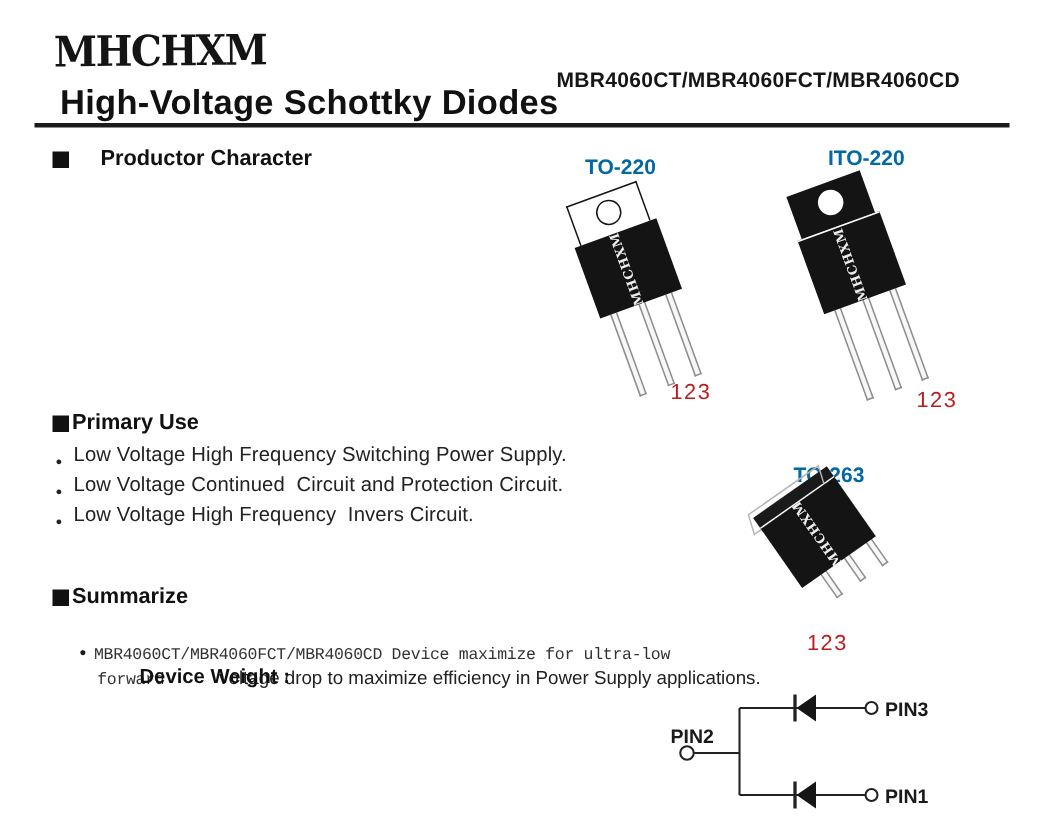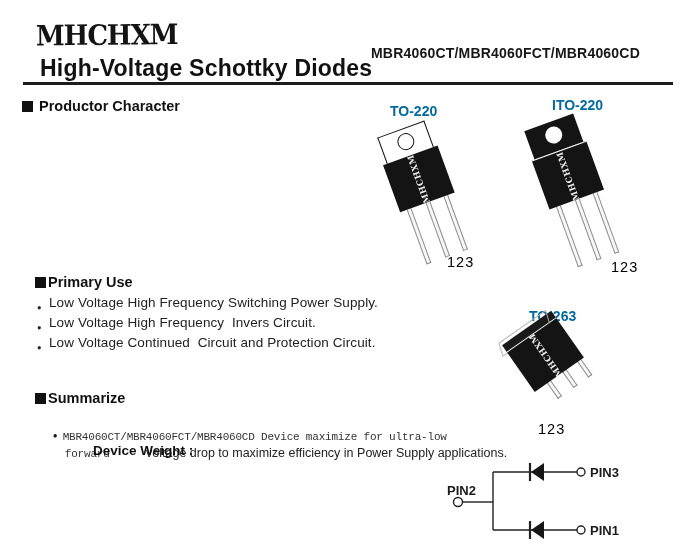--- a/index.html
+++ b/index.html
@@ -48,21 +48,21 @@
   .sum-line1 { left:35px; top:408px; white-space:pre; }
   .sum-line1 .dot { position:relative; top:-2px; font-size:8px; margin-right:5px; }
   .mono { font-family:"Liberation Mono", monospace; font-size:11px; letter-spacing:-0.2px; color:#333; }
   .sum-line2 { left:47px; top:425px; white-space:pre; }
   .sum-line2 .sans { font-size:12.5px; color:#222;padding-left:33px; }
   .dev-weight { left:93px; top:443px; font-size:13.5px; font-weight:bold; color:#111; }
   .weights { left:80px; top:468px; font-size:13px; font-weight:bold; white-space:pre; color:#111; letter-spacing:0.2px; }
 
   
   .pkg-label { font-size:14px; font-weight:bold; color:#0369a1; }
-  .pins-label { font-size:14.5px; color:#000000; letter-spacing:1px; }
+  .pins-label { font-size:14.5px; color:#b91c1c; letter-spacing:1px; }
 
   .pkg { position:absolute; display:flex; flex-direction:column; align-items:center; }
   .pkg .tab { box-sizing:border-box; display:flex; justify-content:center; }
   .pkg .hole { border-radius:50%; box-sizing:border-box; }
   .pkg .body { position:relative; display:flex; align-items:center; justify-content:center; box-sizing:border-box; }
   .pkg .marking {
     transform:rotate(-90deg); color:#fff; font-family:"DejaVu Serif", serif;
     font-weight:bold; font-size:8.5px; letter-spacing:0.5px; white-space:nowrap; opacity:0.92;
   }
   .pkg .legs { display:flex; justify-content:space-between; }
@@ -97,33 +97,33 @@
 </head>
 <body>
 
 <div class="page">
 
   <div class="abs logo">MHCHXM</div>
   <div class="abs part-numbers">MBR4060CT/MBR4060FCT/MBR4060CD</div>
   <div class="abs doc-title">High-Voltage Schottky Diodes</div>
   <div class="abs header-rule"></div>
 
-  <div class="abs sec-head sp" style="left:22px; top:98px;">
+  <div class="abs sec-head sp" style="left:35px; top:98px;gap:15px;">
     <span class="sec-square"></span>
     <span>Productor Character</span>
   </div>
 
   <div class="abs sec-head ns" style="left:35px; top:274px;">
     <span class="sec-square"></span>
     <span>Primary Use</span>
   </div>
   <ul class="bullets pu-list abs" style="left:36px; top:293px;">
     <li>Low Voltage High Frequency Switching Power Supply.</li>
+    <li>Low Voltage Continued  Circuit and Protection Circuit.</li>
     <li>Low Voltage High Frequency  Invers Circuit.</li>
-    <li>Low Voltage Continued  Circuit and Protection Circuit.</li>
   </ul>
 
   <div class="abs sec-head ns" style="left:35px; top:390px;">
     <span class="sec-square"></span>
     <span>Summarize</span>
   </div>
   <div class="abs sum-line1">
     <span class="dot">●</span><span class="mono">MBR4060CT/MBR4060FCT/MBR4060CD Device maximize for ultra-low</span>
   </div>
   <div class="abs sum-line2">

